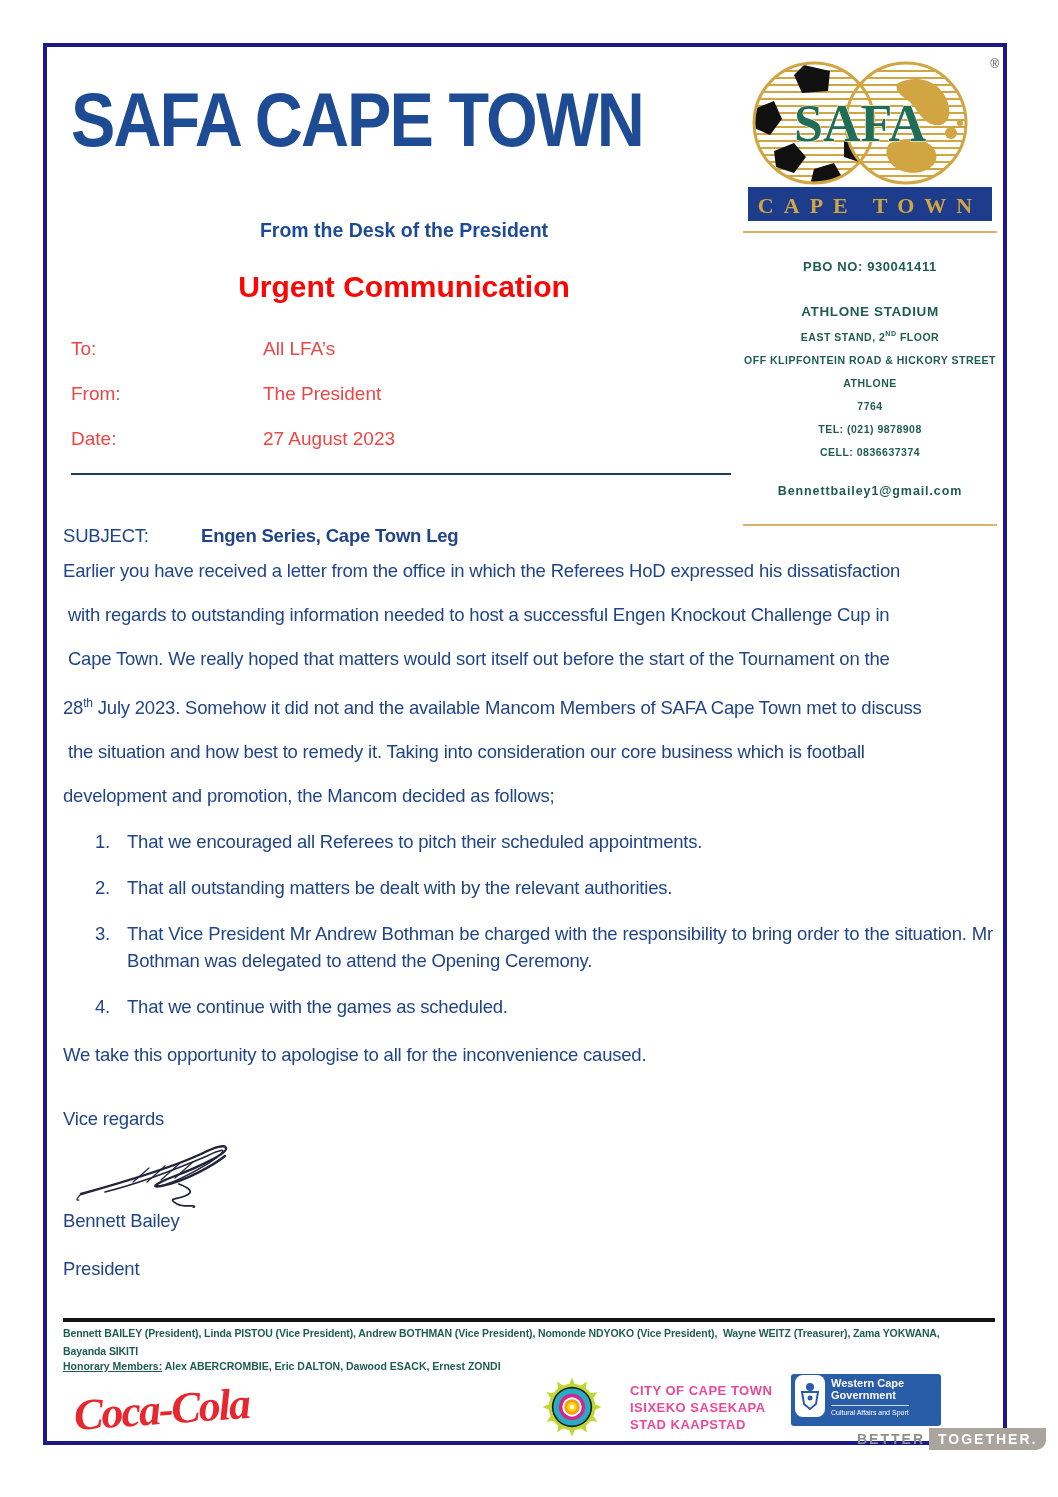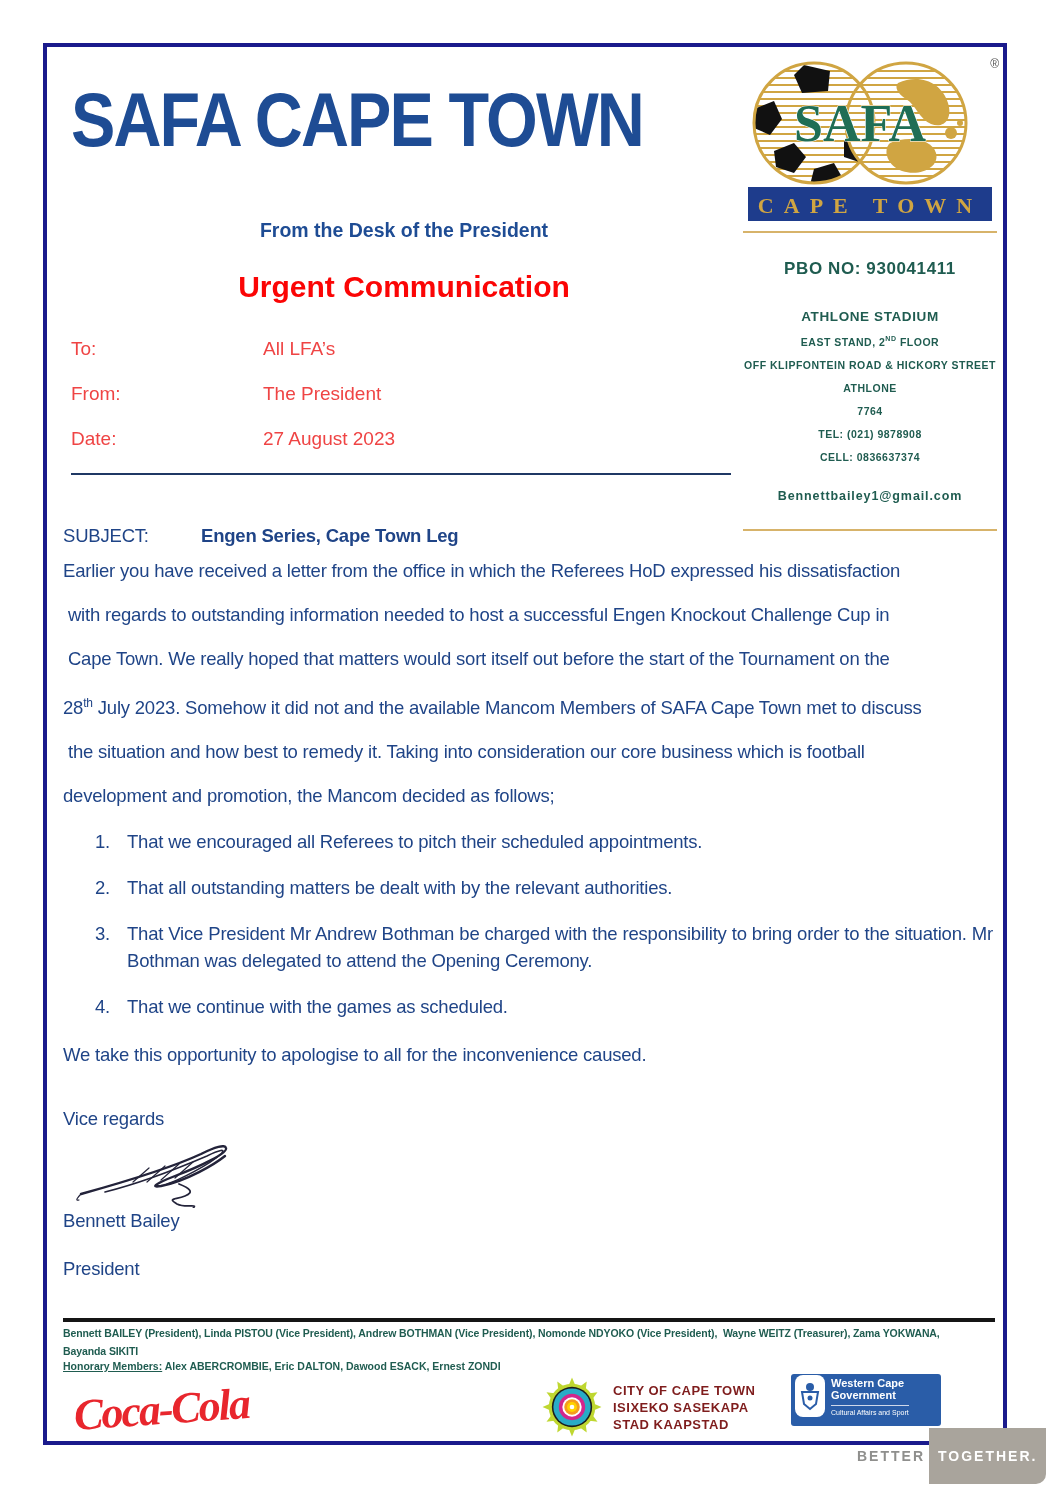--- a/index.html
+++ b/index.html
@@ -18,21 +18,21 @@
   .meta-row { margin-bottom:23px; }
   .meta-label { display:inline-block; width:192px; }
   .rule-navy { margin-top:16px; width:660px; height:2px; background:#1F3864; }
 
   
   .right-col { position:absolute; left:694px; top:6px; width:258px; text-align:center;
                color:#1F5C50; font-weight:bold; }
   .reg-mark { position:absolute; right:0; top:4px; font-size:12px; color:#555; font-weight:normal; }
   .logo-svg { display:block; margin:4px auto 0 auto; }
   .rule-gold { height:2px; background:#D7B36A; margin:8px 2px 0 2px; }
-  .pbo { margin-top:26px; font-size:17px; letter-spacing:0.6px; }
+  .pbo { margin-top:26px; font-size:13px; letter-spacing:0.6px; }
   .stadium { margin-top:30px; font-size:13.5px; letter-spacing:0.6px; }
   .addr-line { margin-top:11px; font-size:10.5px; letter-spacing:0.5px; }
   .addr-line sup { font-size:7px; }
   .email { margin-top:26px; font-size:12.5px; letter-spacing:0.9px; }
   .rule-gold2 { height:2px; background:#D7B36A; margin:26px 2px 0 2px; }
 
   
   .doc-body { position:absolute; left:16px; top:478px; width:932px; color:#1F4487; font-size:18.5px; letter-spacing:-0.2px; }
   .subject-row { }
   .subject-label { display:inline-block; width:138px; }
@@ -53,31 +53,31 @@
 
   
   .footer { position:absolute; left:16px; top:1271px; width:932px; }
   .bar-black { height:4px; background:#151515; }
   .committee { margin-top:4px; color:#1F5C50; font-weight:bold; font-size:10.5px; letter-spacing:-0.1px; line-height:14px; white-space:pre; }
   .honorary { margin-top:2px; color:#1F5C50; font-weight:bold; font-size:10.5px; white-space:pre; }
   .honorary .hlabel { text-decoration:underline; }
   .logos { position:relative; height:96px; }
   .coke { position:absolute; left:6px; top:2px; }
   .city { position:absolute; left:478px; top:4px; display:flex; align-items:center; }
-  .city-text { margin-left:10px; color:#7f1d1d; font-weight:bold; font-size:13px; letter-spacing:0.5px; line-height:17px; text-align:left; }
+  .city-text { margin-left:27px; color:#ec4899; font-weight:bold; font-size:13px; letter-spacing:0.5px; line-height:17px; text-align:left; }
   .wcg { position:absolute; left:728px; top:2px; width:230px; }
   .wcg-box { width:150px; height:52px; background:#2A5DA8; border-radius:3px; display:flex; align-items:center; padding:4px 6px 12px 4px; }
   .wcg-crest { width:30px; height:42px; background:#ffffff; border-radius:8px; flex:none; display:flex; align-items:center; justify-content:center; }
   .wcg-textblock { margin-left:6px; color:#ffffff; text-align:left; }
   .wcg-name { font-size:11px; font-weight:bold; line-height:12px; }
   .wcg-sub { font-size:7px; margin-top:4px; border-top:1px solid #cfd8ea; padding-top:3px; white-space:nowrap; }
   .wcg-badge-row { position:absolute; left:66px; top:54px; display:flex; align-items:center; }
   .badge-better { color:#8F8F8D; font-weight:bold; font-size:14px; letter-spacing:2px; margin-right:4px; }
   .badge-together { background:#A9A49C; color:#ffffff; font-weight:bold; font-size:14px; letter-spacing:2px;
-                    padding:20px 9px; border-radius:0 0 10px 0; }
+                    padding:3px 9px; border-radius:0 0 10px 0; }
 </style>
 </head>
 <body>
 
 <div class="canvas">
   <div class="page">
 
     <div class="left-col">
       <div class="org-title">
         <span>SAFA CAPE TOWN</span>

